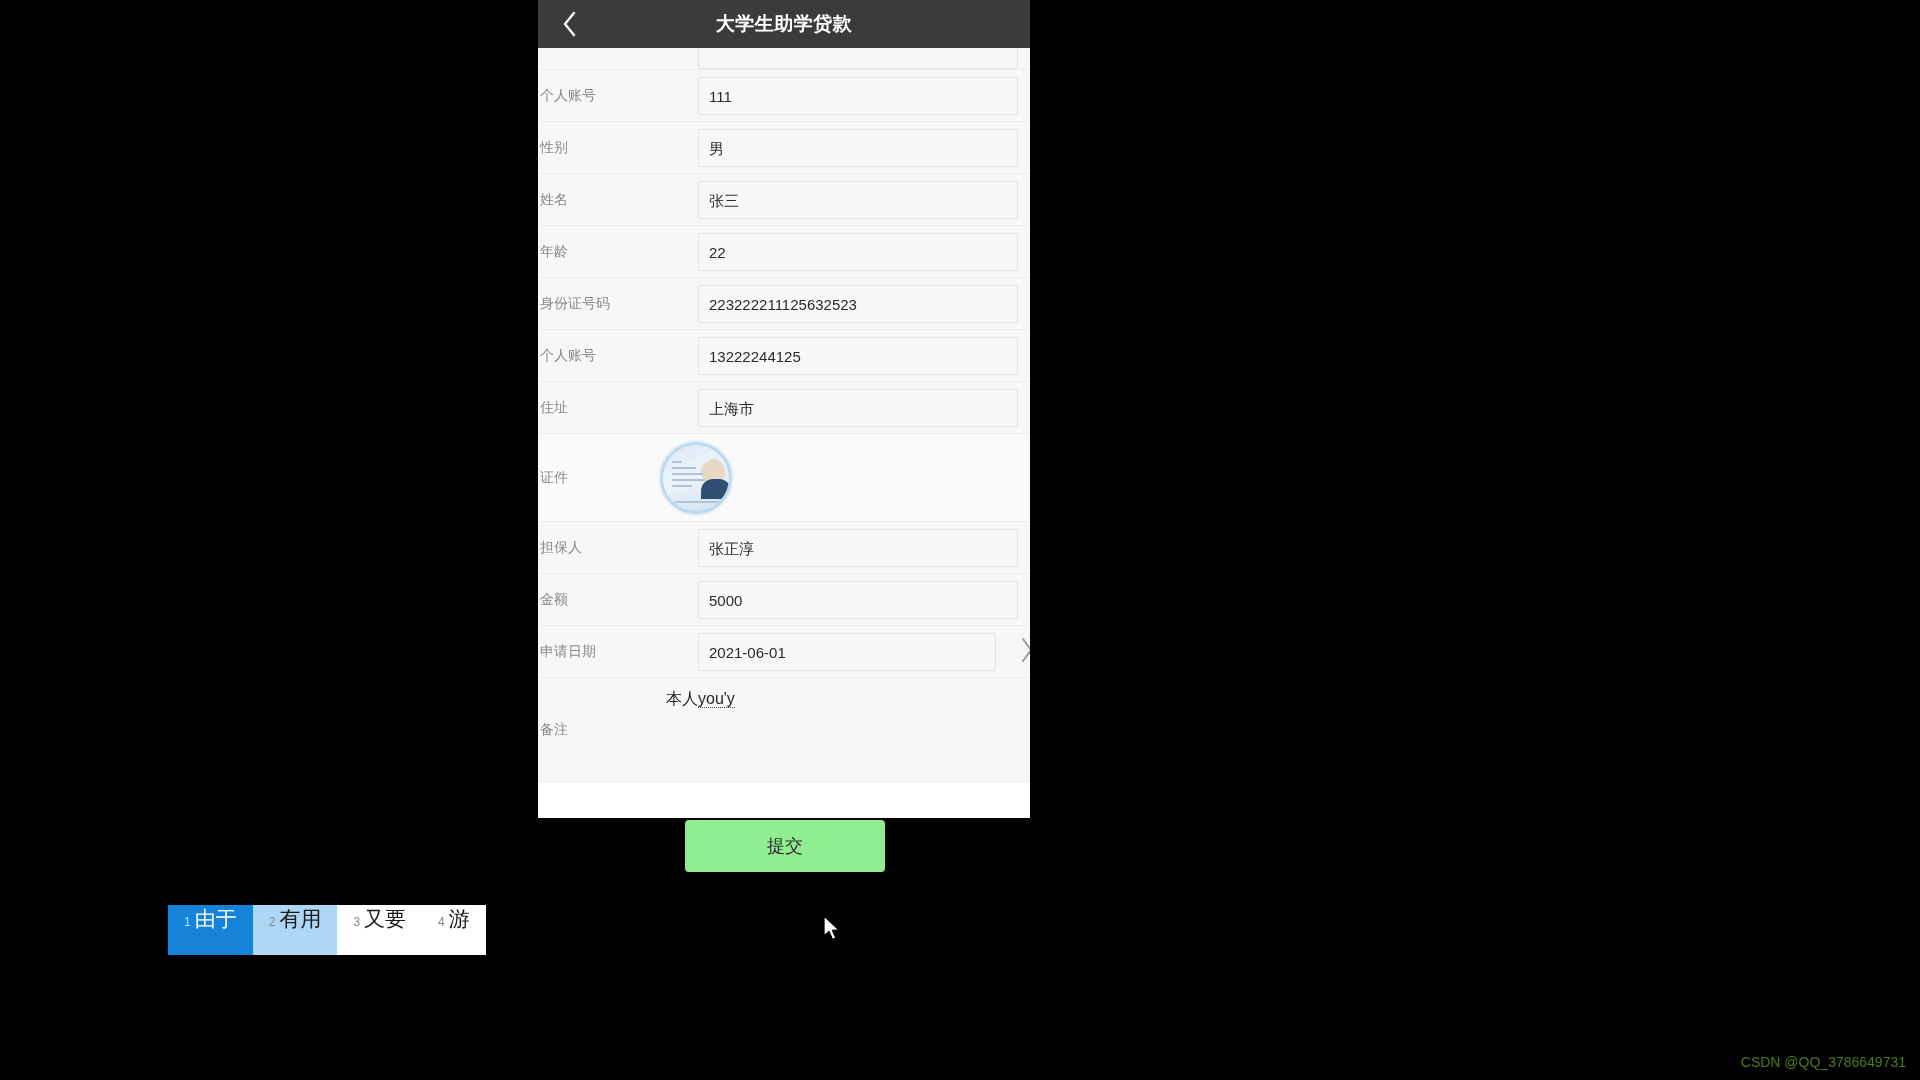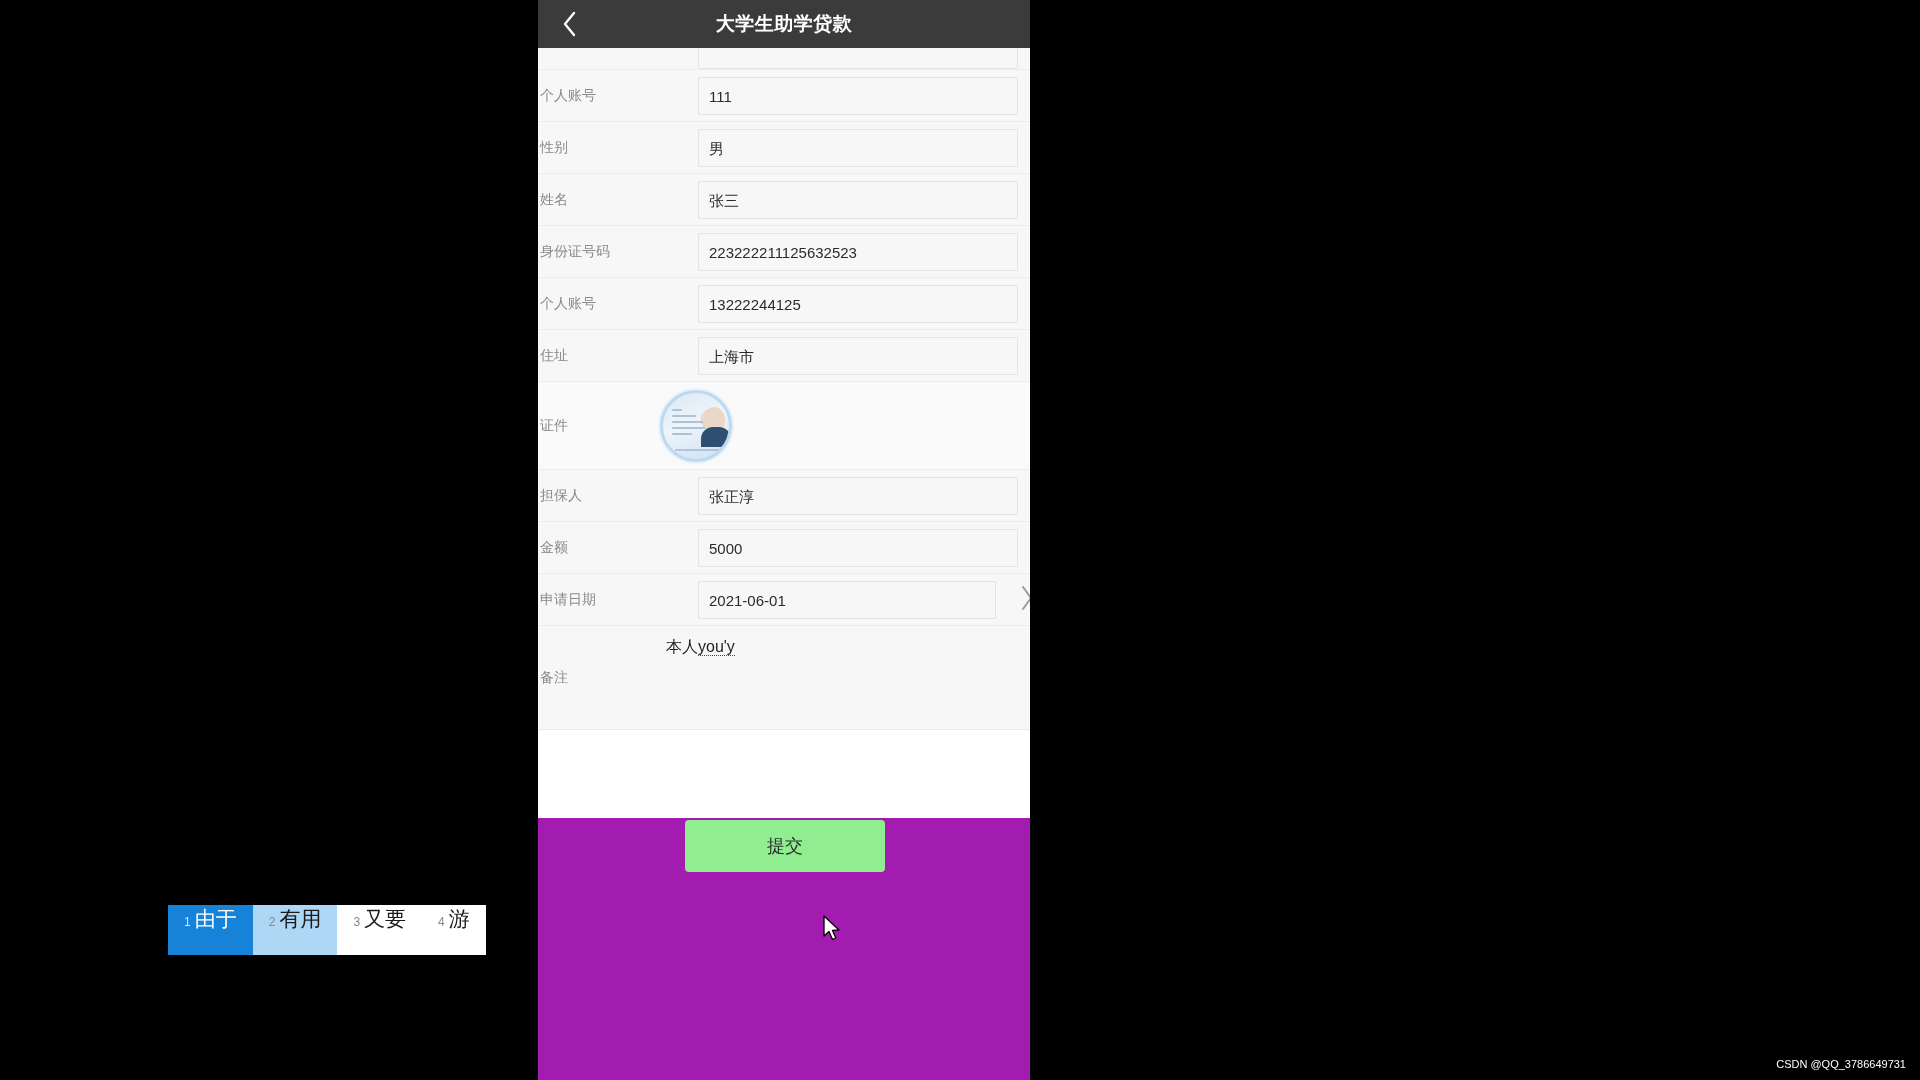--- a/index.html
+++ b/index.html
@@ -252,21 +252,21 @@
     pointer-events: none;
   }
 
   
   #footer {
     position: absolute;
     left: 0;
     right: 0;
     top: 818px;
     height: 262px;
-    background: #a21caf;
+    background: #000000;
   }
   #submit-btn {
     position: absolute;
     left: 147px;
     top: 2px;
     width: 200px;
     height: 52px;
     background: #90ee90;
     border: none;
     border-radius: 4px;
@@ -274,22 +274,22 @@
     color: #2e2e2e;
     font-family: "Liberation Sans", "DejaVu Sans", sans-serif;
     cursor: pointer;
   }
 
   
   #watermark {
     position: absolute;
     right: 14px;
     bottom: 10px;
-    font-size: 11px;
-    color: #ffffff;
+    font-size: 14px;
+    color: #4d7c0f;
     z-index: 90;
   }
 </style>
 </head>
 <body>
 
 <div id="screen">
 
   <div id="phone">
 
@@ -327,20 +327,26 @@
         </div>
       </div>
 
       <div class="frow">
         <div class="flabel">姓名</div>
         <div class="fvalwrap">
           <div class="finput">张三</div>
         </div>
       </div>
 
+      <div class="frow">
+        <div class="flabel">年龄</div>
+        <div class="fvalwrap">
+          <div class="finput">22</div>
+        </div>
+      </div>
 
       <div class="frow">
         <div class="flabel">身份证号码</div>
         <div class="fvalwrap">
           <div class="finput">223222211125632523</div>
         </div>
       </div>
 
       <div class="frow">
         <div class="flabel">个人账号</div>

